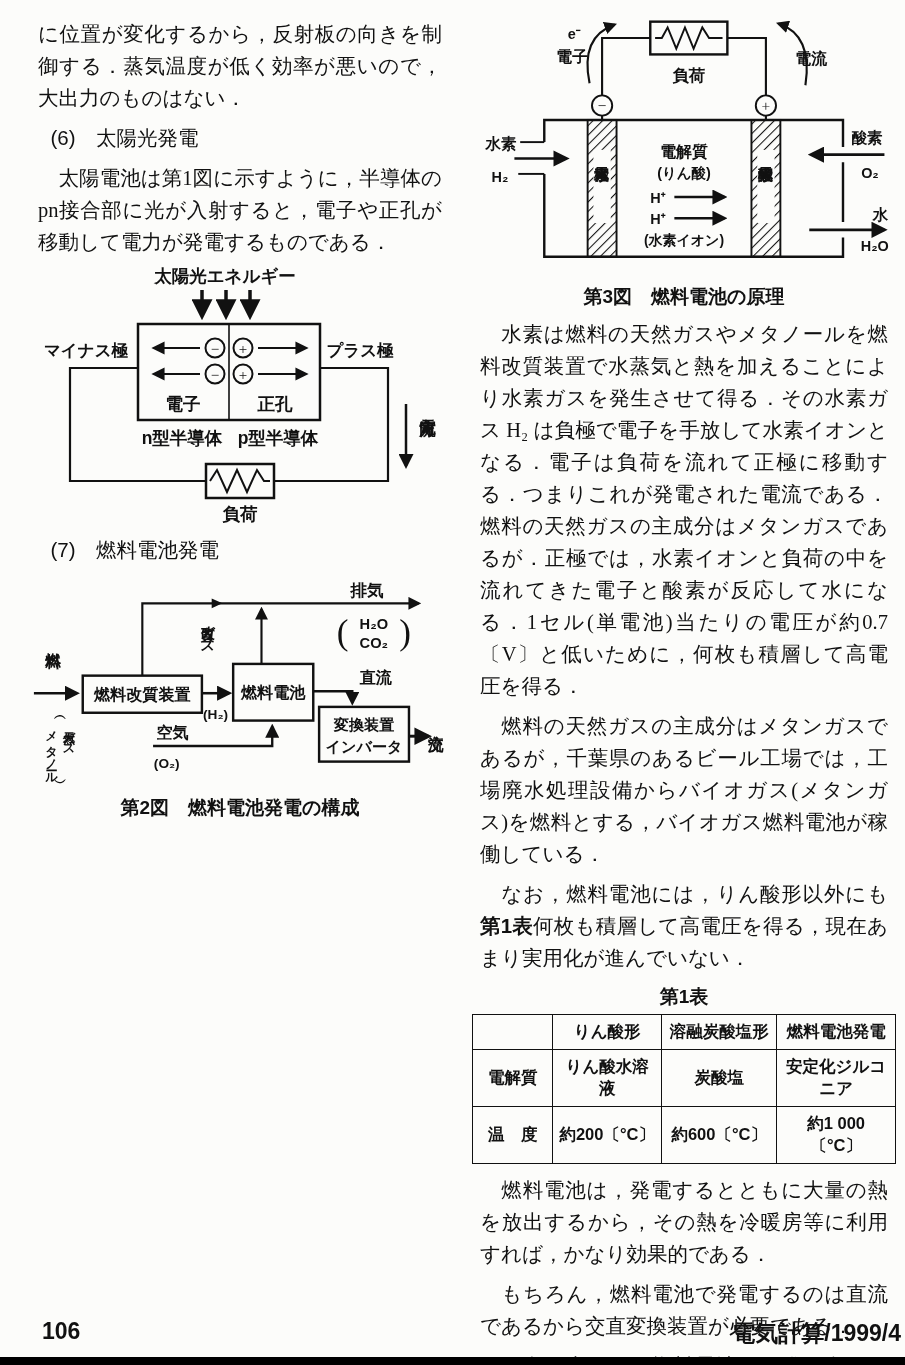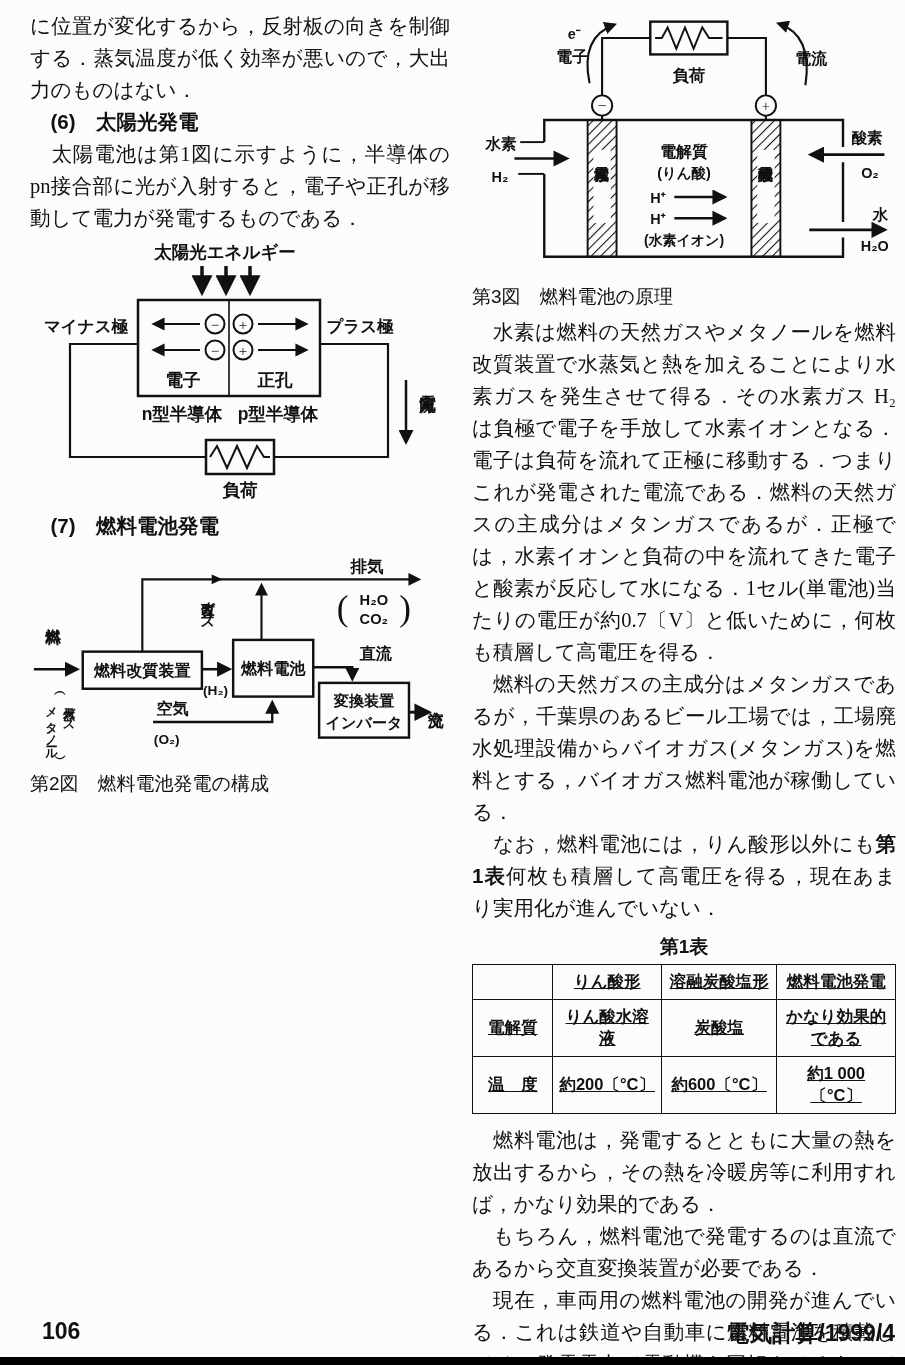--- a/index.html
+++ b/index.html
@@ -6,53 +6,53 @@
   body {
     width:905px; height:1365px;
     background:#fcfcfa; color:#111;
     font-family:"Liberation Serif", serif;
     position:relative; overflow:hidden;
   }
   .columns { display:flex; gap:22px; padding:10px 14px 0 30px; }
   .col { width:420px; }
   .col-r { width:424px; }
   p.body {
-    font-size:20.5px; line-height:32px; margin:0;
+    font-size:20.5px; line-height:32px; margin:8px;
     text-align:justify;
   }
   p.sect {
-    font-family:"Liberation Sans", sans-serif; font-weight:bold;
+    font-family:"Liberation Sans", sans-serif; font-weight:normal;
     font-size:20.5px; line-height:32px; margin:0;
   }
   .b { font-weight:bold; font-family:"Liberation Sans", sans-serif; }
   .fig { margin:8px 0 6px; text-align:center; }
   .figcap {
-    font-family:"Liberation Sans", sans-serif; font-weight:normal;
-    font-size:19px; margin-top:2px; text-align:left;
+    font-family:"Liberation Sans", sans-serif; font-weight:bold;
+    font-size:19px; margin-top:2px; text-align:center;
   }
   svg text { fill:#111; }
   .flabel { font-family:"Liberation Sans", sans-serif; font-weight:bold; }
   .vtext { writing-mode:vertical-rl; text-orientation:upright; }
   .tabletitle {
     text-align:center; font-family:"Liberation Sans", sans-serif;
     font-weight:bold; font-size:19px; margin:10px 0 4px;
   }
   table.t1 {
     border-collapse:collapse; margin:0 auto 10px;
-    font-family:"Liberation Sans", sans-serif; font-weight:bold; font-size:16.5px;text-decoration:underline;
+    font-family:"Liberation Sans", sans-serif; font-weight:bold; font-size:16.5px;
   }
   table.t1 th, table.t1 td {
     border:1.7px solid #111; padding:6px 6px; text-align:center; font-weight:bold;
   }
   table.t1 .corner { width:74px; }
   table.t1 .c1 { width:104px; } table.t1 .c2 { width:112px; } table.t1 .c3 { width:116px; }
   .footer {
     position:absolute; left:0; right:0; bottom:16px;
     display:flex; justify-content:space-between;
-    padding:0 10px 0 42px;
+    padding:0 4px 0 42px;
     font-family:"Liberation Sans", sans-serif; font-size:23px; font-weight:600;
   }
   .bottom-bar { position:absolute; bottom:0; left:0; width:100%; height:8px; background:#000; }
 </style>
 </head>
 <body>
 
 <div class="page">
   <div class="columns">
 
@@ -244,21 +244,21 @@
             <tr>
               <td class="corner"></td>
               <th class="c1">りん酸形</th>
               <th class="c2">溶融炭酸塩形</th>
               <th class="c3">燃料電池発電</th>
             </tr>
             <tr>
               <th>電解質</th>
               <td>りん酸水溶液</td>
               <td>炭酸塩</td>
-              <td>かなり効果的である</td>
+              <td>安定化ジルコニア</td>
             </tr>
             <tr>
               <th>温　度</th>
               <td>約200〔°C〕</td>
               <td>約600〔°C〕</td>
               <td>約1 000〔°C〕</td>
             </tr>
           </tbody>
         </table>
       </div>

